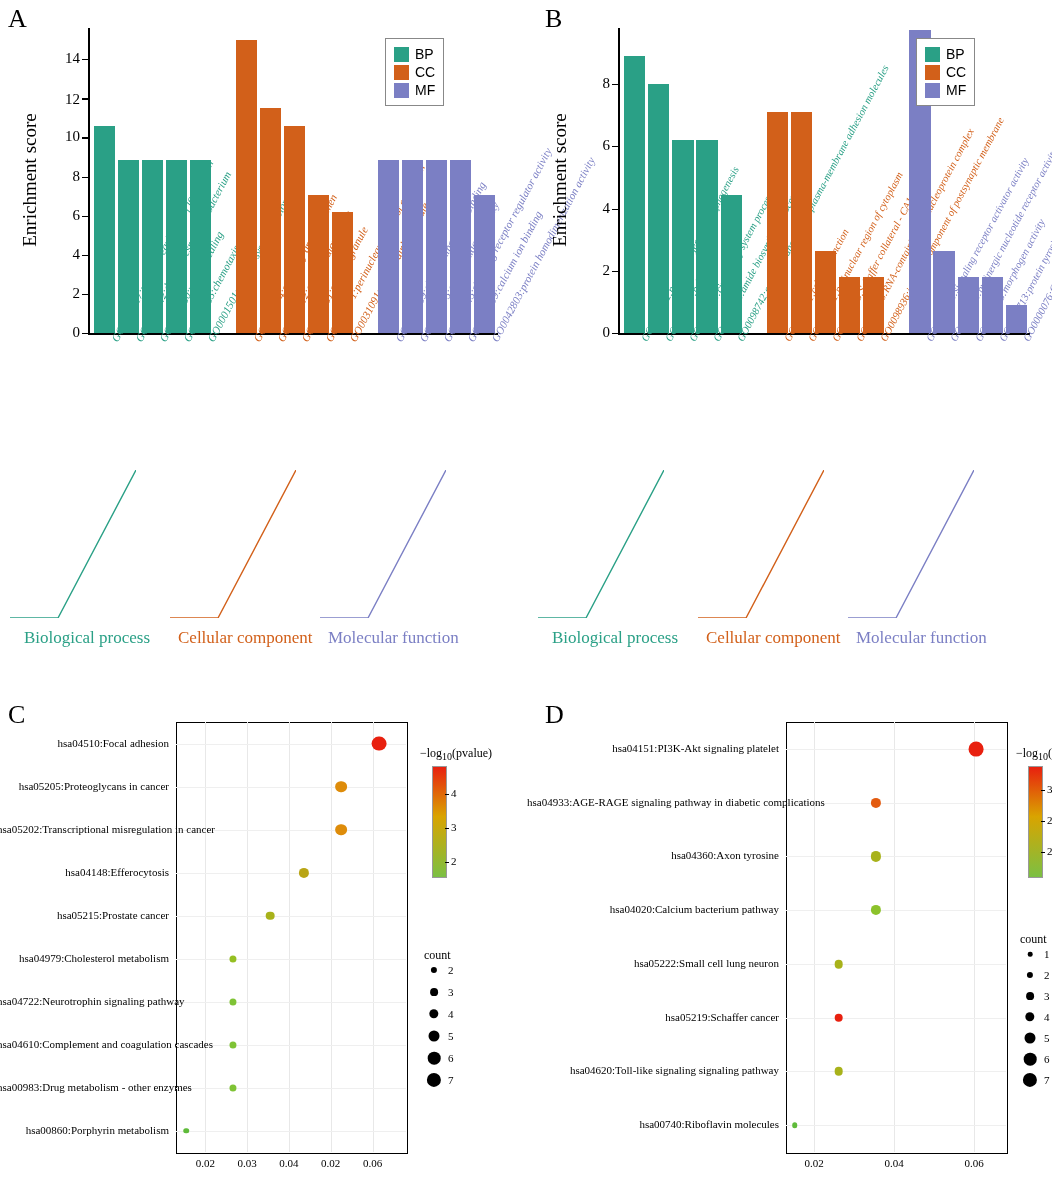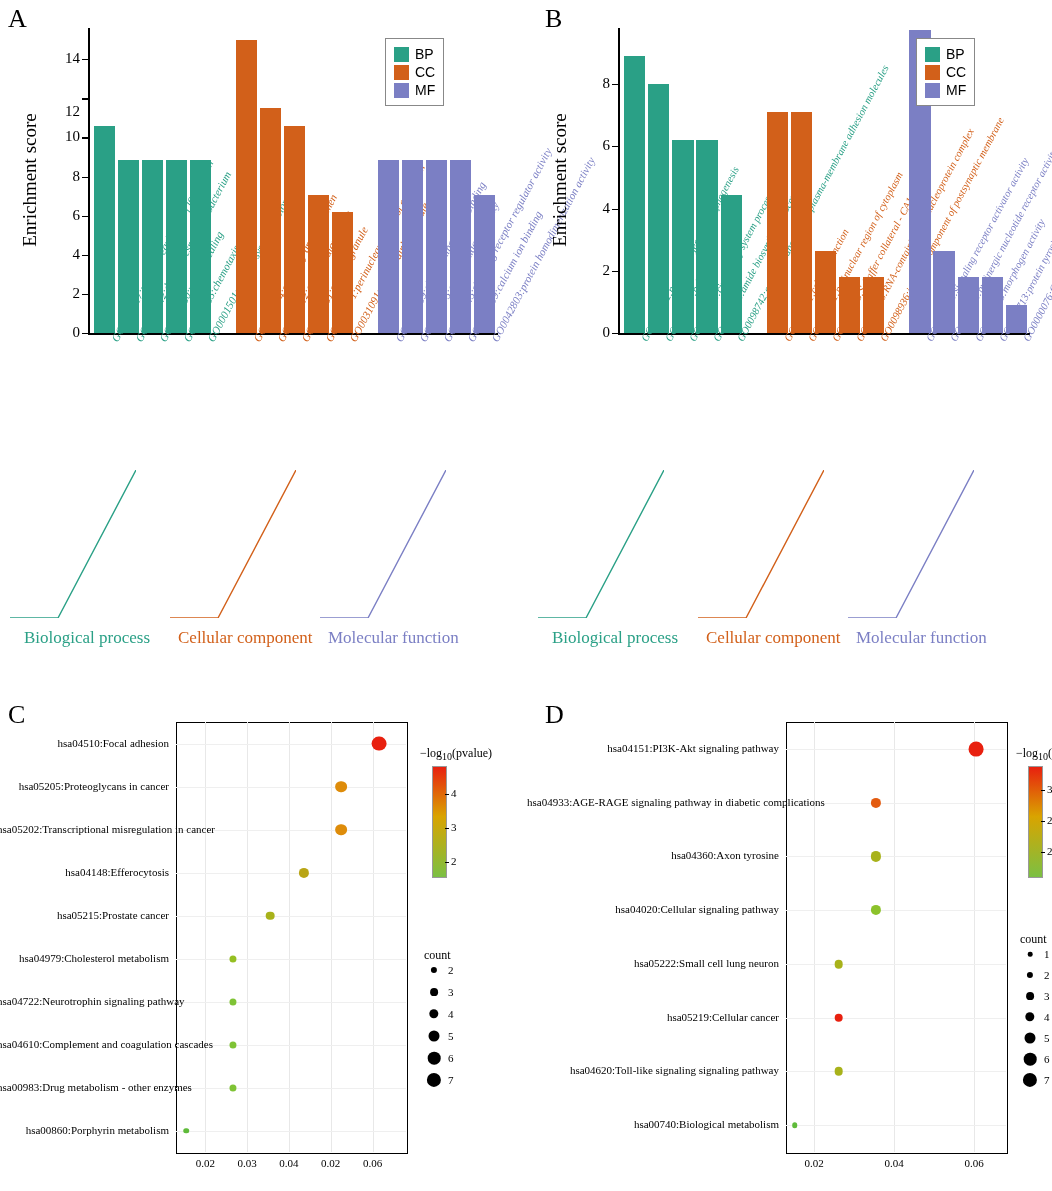--- a/index.html
+++ b/index.html
@@ -68,21 +68,21 @@
     <div class="ticklab" style="left: 44px; top: 284.897px; width: 36px;">2</div>
     <div class="tick" style="left: 82px; top: 254.795px;"></div>
     <div class="ticklab" style="left: 44px; top: 245.795px; width: 36px;">4</div>
     <div class="tick" style="left: 82px; top: 215.692px;"></div>
     <div class="ticklab" style="left: 44px; top: 206.692px; width: 36px;">6</div>
     <div class="tick" style="left: 82px; top: 176.59px;"></div>
     <div class="ticklab" style="left: 44px; top: 167.59px; width: 36px;">8</div>
     <div class="tick" style="left: 82px; top: 137.487px;"></div>
     <div class="ticklab" style="left: 44px; top: 128.487px; width: 36px;">10</div>
     <div class="tick" style="left: 82px; top: 98.3846px;"></div>
-    <div class="ticklab" style="left: 44px; top: 103px; width: 36px;">12</div>
+    <div class="ticklab" style="left: 44px; top: 91px; width: 36px;">12</div>
     <div class="tick" style="left: 82px; top: 59.2821px;"></div>
     <div class="ticklab" style="left: 44px; top: 50.2821px; width: 36px;">14</div>
     <div class="bar" style="left: 94px; top: 125.756px; width: 21.12px; height: 207.244px; background: rgb(42, 160, 134); position: absolute;"></div>
     <div class="catlabel" style="left: 108.88px; top: 338px; color: rgb(42, 160, 134); font-size: 11px;">GO0040017:positive regulation of locomotion</div>
     <div class="bar" style="left: 118px; top: 159.971px; width: 21.12px; height: 173.029px; background: rgb(42, 160, 134); position: absolute;"></div>
     <div class="catlabel" style="left: 132.88px; top: 338px; color: rgb(42, 160, 134); font-size: 11px;">GO0042742:defense response to bacterium</div>
     <div class="bar" style="left: 142px; top: 159.971px; width: 21.12px; height: 173.029px; background: rgb(42, 160, 134); position: absolute;"></div>
     <div class="catlabel" style="left: 156.88px; top: 338px; color: rgb(42, 160, 134); font-size: 11px;">GO0042060:wound healing</div>
     <div class="bar" style="left: 166px; top: 159.971px; width: 21.12px; height: 173.029px; background: rgb(42, 160, 134); position: absolute;"></div>
     <div class="catlabel" style="left: 180.88px; top: 338px; color: rgb(42, 160, 134); font-size: 11px;">GO0006935:chemotaxis</div>
@@ -276,42 +276,42 @@
 <div class="bar-panel" id="panelD" style="left: 528px; top: 700px; width: 524px; height: 491px;">
     <div class="dotplot-frame" style="left: 258px; top: 22px; width: 220px; height: 430px;"></div>
     <div class="gridline" style="left: 286px; top: 22px; height: 430px;"></div>
     <div class="xtick-lab" style="left: 266px; top: 457px; width: 40px;">0.02</div>
     <div class="gridline" style="left: 366px; top: 22px; height: 430px;"></div>
     <div class="xtick-lab" style="left: 346px; top: 457px; width: 40px;">0.04</div>
     <div class="gridline" style="left: 446px; top: 22px; height: 430px;"></div>
     <div class="xtick-lab" style="left: 426px; top: 457px; width: 40px;">0.06</div>
     <div style="position: absolute; left: 258px; top: 48.875px; width: 220px; height: 1px; background: rgb(239, 239, 239);"></div>
     <div class="dot" style="left: 448px; top: 48.875px; width: 14.85px; height: 14.85px; background: rgb(232, 32, 15);"></div>
-    <div class="dotlabel" style="left: -1px; top: 41.875px; width: 252px;">hsa04151:PI3K-Akt signaling pathway</div>
+    <div class="dotlabel" style="left: -1px; top: 41.875px; width: 252px;">hsa04151:PI3K-Akt signaling platelet</div>
     <div style="position: absolute; left: 258px; top: 102.625px; width: 220px; height: 1px; background: rgb(239, 239, 239);"></div>
     <div class="dot" style="left: 348px; top: 102.625px; width: 10.2px; height: 10.2px; background: rgb(227, 91, 16);"></div>
     <div class="dotlabel" style="left: -1px; top: 95.625px; width: 252px;">hsa04933:AGE-RAGE signaling pathway in diabetic complications</div>
     <div style="position: absolute; left: 258px; top: 156.375px; width: 220px; height: 1px; background: rgb(239, 239, 239);"></div>
     <div class="dot" style="left: 348px; top: 156.375px; width: 10.2px; height: 10.2px; background: rgb(168, 178, 26);"></div>
     <div class="dotlabel" style="left: -1px; top: 149.375px; width: 252px;">hsa04360:Axon tyrosine</div>
     <div style="position: absolute; left: 258px; top: 210.125px; width: 220px; height: 1px; background: rgb(239, 239, 239);"></div>
     <div class="dot" style="left: 348px; top: 210.125px; width: 10.2px; height: 10.2px; background: rgb(140, 194, 43);"></div>
-    <div class="dotlabel" style="left: -1px; top: 203.125px; width: 252px;">hsa04020:Cellular signaling pathway</div>
+    <div class="dotlabel" style="left: -1px; top: 203.125px; width: 252px;">hsa04020:Calcium bacterium pathway</div>
     <div style="position: absolute; left: 258px; top: 263.875px; width: 220px; height: 1px; background: rgb(239, 239, 239);"></div>
     <div class="dot" style="left: 310.8px; top: 263.875px; width: 8.65px; height: 8.65px; background: rgb(168, 178, 26);"></div>
     <div class="dotlabel" style="left: -1px; top: 256.875px; width: 252px;">hsa05222:Small cell lung neuron</div>
     <div style="position: absolute; left: 258px; top: 317.625px; width: 220px; height: 1px; background: rgb(239, 239, 239);"></div>
     <div class="dot" style="left: 310.8px; top: 317.625px; width: 8.65px; height: 8.65px; background: rgb(232, 32, 15);"></div>
-    <div class="dotlabel" style="left: -1px; top: 310.625px; width: 252px;">hsa05219:Cellular cancer</div>
+    <div class="dotlabel" style="left: -1px; top: 310.625px; width: 252px;">hsa05219:Schaffer cancer</div>
     <div style="position: absolute; left: 258px; top: 371.375px; width: 220px; height: 1px; background: rgb(239, 239, 239);"></div>
     <div class="dot" style="left: 310.8px; top: 371.375px; width: 8.65px; height: 8.65px; background: rgb(168, 178, 26);"></div>
     <div class="dotlabel" style="left: -1px; top: 364.375px; width: 252px;">hsa04620:Toll-like signaling signaling pathway</div>
     <div style="position: absolute; left: 258px; top: 425.125px; width: 220px; height: 1px; background: rgb(239, 239, 239);"></div>
     <div class="dot" style="left: 266.8px; top: 425.125px; width: 5.55px; height: 5.55px; background: rgb(95, 187, 58);"></div>
-    <div class="dotlabel" style="left: -1px; top: 418.125px; width: 252px;">hsa00740:Biological metabolism</div>
+    <div class="dotlabel" style="left: -1px; top: 418.125px; width: 252px;">hsa00740:Riboflavin molecules</div>
     <div class="cbar" style="left: 500px; top: 66px; width: 13px; height: 110px; background: linear-gradient(rgb(232, 32, 15) 0%, rgb(217, 164, 0) 45%, rgb(123, 192, 67) 100%);"></div>
     <div class="cbar-title" style="left: 488px; top: 46px;">−log<sub>10</sub>(pvalue)</div>
     <div class="cbar-tickmark" style="left: 513px; top: 151.556px;"></div>
     <div class="cbar-tick" style="left: 519px; top: 144.556px;">2.0</div>
     <div class="cbar-tickmark" style="left: 513px; top: 121px;"></div>
     <div class="cbar-tick" style="left: 519px; top: 114px;">2.5</div>
     <div class="cbar-tickmark" style="left: 513px; top: 90.4444px;"></div>
     <div class="cbar-tick" style="left: 519px; top: 83.4444px;">3.0</div>
     <div class="count-title" style="left: 492px; top: 232px;">count</div>
     <div class="count-dot" style="left: 502px; top: 254px; width: 4.6px; height: 4.6px;"></div>

